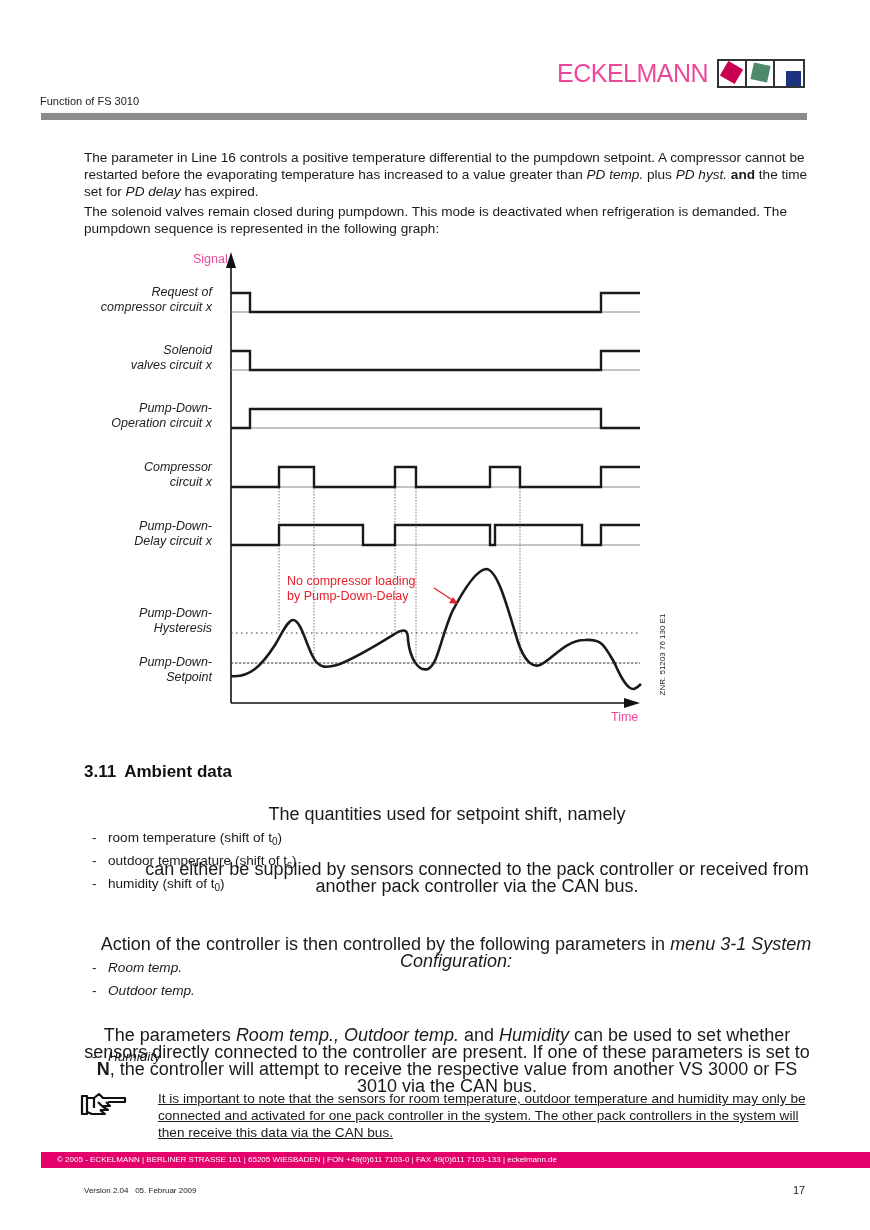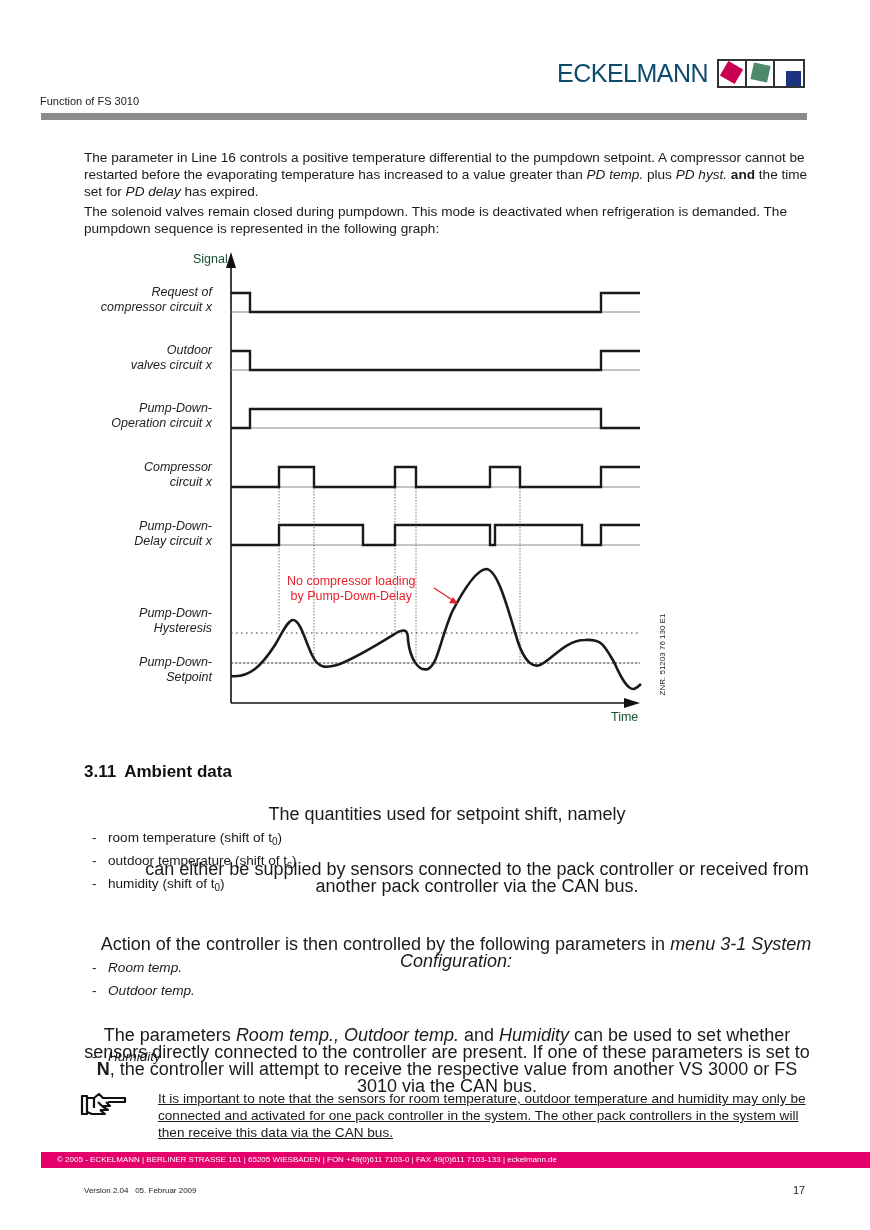--- a/index.html
+++ b/index.html
@@ -1,42 +1,42 @@
 <!DOCTYPE html>
 <html><head>
 <meta charset="utf-8">
 <style>
   * { margin: 0; padding: 0; box-sizing: border-box; }
   html, body { width: 870px; height: 1230px; background: #fff; }
   body { position: relative; font-family: "Liberation Sans", sans-serif; color: #1a1a1a; overflow: hidden; }
 
   .logo { position: absolute; left: 557px; top: 57px; height: 32px; display: flex; align-items: center; }
-  .logo-text { font-family: "Liberation Sans", sans-serif; font-size: 25px; letter-spacing: -0.5px; color: #0c4a6e; margin-right: 9px; line-height: 1; }
+  .logo-text { font-family: "Liberation Sans", sans-serif; font-size: 25px; letter-spacing: -0.5px; color: #ec4899; margin-right: 9px; line-height: 1; }
   .logo-boxes { display: flex; border: 2px solid #333; height: 29px; }
   .logo-box { width: 28px; height: 25px; position: relative; border-right: 2px solid #333; overflow: hidden; }
   .logo-box:last-child { border-right: none; }
   .logo-box .sq { position: absolute; }
   .sq-red { width: 17px; height: 17px; background: #c8004f; left: 4px; top: 3px; transform: rotate(30deg); }
   .sq-green { width: 17px; height: 17px; background: #4e8a6a; left: 5px; top: 3px; transform: rotate(12deg); }
   .sq-blue { width: 15px; height: 15px; background: #1c3380; left: 11px; top: 10px; }
 
   .header-title { position: absolute; left: 40px; top: 95px; font-size: 11px; color: #222; }
   .header-bar { position: absolute; left: 41px; top: 113px; width: 766px; height: 7px; background: #8c8c8c; }
 
   .body-text { position: absolute; left: 84px; width: 726px; font-size: 13.6px; line-height: 17px; color: #1a1a1a; }
   .p1 { top: 149px; }
   .p2 { top: 203px; }
   .body-text i { font-style: italic; }
   .body-text b { font-weight: bold; }
 
   .diagram { position: absolute; left: 0; top: 245px; width: 870px; height: 510px; }
   .diagram svg { position: absolute; left: 0; top: 0; }
   .sig-label { position: absolute; right: 658px; text-align: right; font-size: 12.5px; line-height: 15px; color: #222; white-space: nowrap; font-style: italic; }
-  .axis-label { position: absolute; font-size: 12.5px; color: #14532d; }
-  .annot { position: absolute; left: 287px; top: 329px; font-size: 12.5px; line-height: 15px; color: #e8202a; text-align: center; }
+  .axis-label { position: absolute; font-size: 12.5px; color: #ec4899; }
+  .annot { position: absolute; left: 287px; top: 329px; font-size: 12.5px; line-height: 15px; color: #e8202a; text-align: left; }
   .znr { position: absolute; left: 602px; top: 405px; font-size: 8px; color: #222; transform: rotate(-90deg); transform-origin: center; width: 120px; text-align: center; white-space: nowrap; }
 
   .section-head { position: absolute; left: 84px; top: 762px; font-size: 17px; font-weight: bold; color: #111; }
   .section-head .num { margin-right: 8px; }
 
   .para { position: absolute; left: 84px; width: 726px; font-size: 18px; line-height: 17px; text-align: center; }
   .list-item { position: absolute; left: 92px; font-size: 13.6px; line-height: 17px; }
   .list-item .dash { display: inline-block; width: 16px; }
   sub { font-size: 10px; vertical-align: -3px; line-height: 0; }
 
@@ -113,21 +113,21 @@
     <path d="M231,676 C250,678 262,665 275,645 C282,633 288,620 293,620 C300,620 305,640 312,655 C318,668 325,669 340,664 C360,656 385,640 398,632 C406,628 408,632 408,640 C410,658 418,672 428,669 C438,664 440,640 452,612 C466,585 478,570 486,569 C498,569 508,610 518,642 C524,660 532,668 540,665 C552,660 565,640 585,640 C602,639 604,645 614,662 C622,680 628,690 634,689 C637,688 639,686 641,684" fill="none" stroke="#1a1a1a" stroke-width="2.6"></path>
 
     <line x1="434" y1="588" x2="454" y2="601" stroke="#e8202a" stroke-width="1.3"></line>
     <path d="M458,604 L449,603 L453,597 Z" fill="#e8202a"></path>
   </svg>
 
   <div class="axis-label" style="left:193px; top:7px;">Signal</div>
   <div class="axis-label" style="left:611px; top:465px;">Time</div>
 
   <div class="sig-label" style="top:40px;"><span>Request of</span><br><span>compressor circuit x</span></div>
-  <div class="sig-label" style="top:98px;"><span>Outdoor</span><br><span>valves circuit x</span></div>
+  <div class="sig-label" style="top:98px;"><span>Solenoid</span><br><span>valves circuit x</span></div>
   <div class="sig-label" style="top:156px;"><span>Pump-Down-</span><br><span>Operation circuit x</span></div>
   <div class="sig-label" style="top:215px;"><span>Compressor</span><br><span>circuit x</span></div>
   <div class="sig-label" style="top:274px;"><span>Pump-Down-</span><br><span>Delay circuit x</span></div>
   <div class="sig-label" style="top:361px;"><span>Pump-Down-</span><br><span>Hysteresis</span></div>
   <div class="sig-label" style="top:410px;"><span>Pump-Down-</span><br><span>Setpoint</span></div>
 
   <div class="annot"><span>No compressor loading</span><br><span>by Pump-Down-Delay</span></div>
   <div class="znr">ZNR. 51203 76 130 E1</div>
 </div>
 

